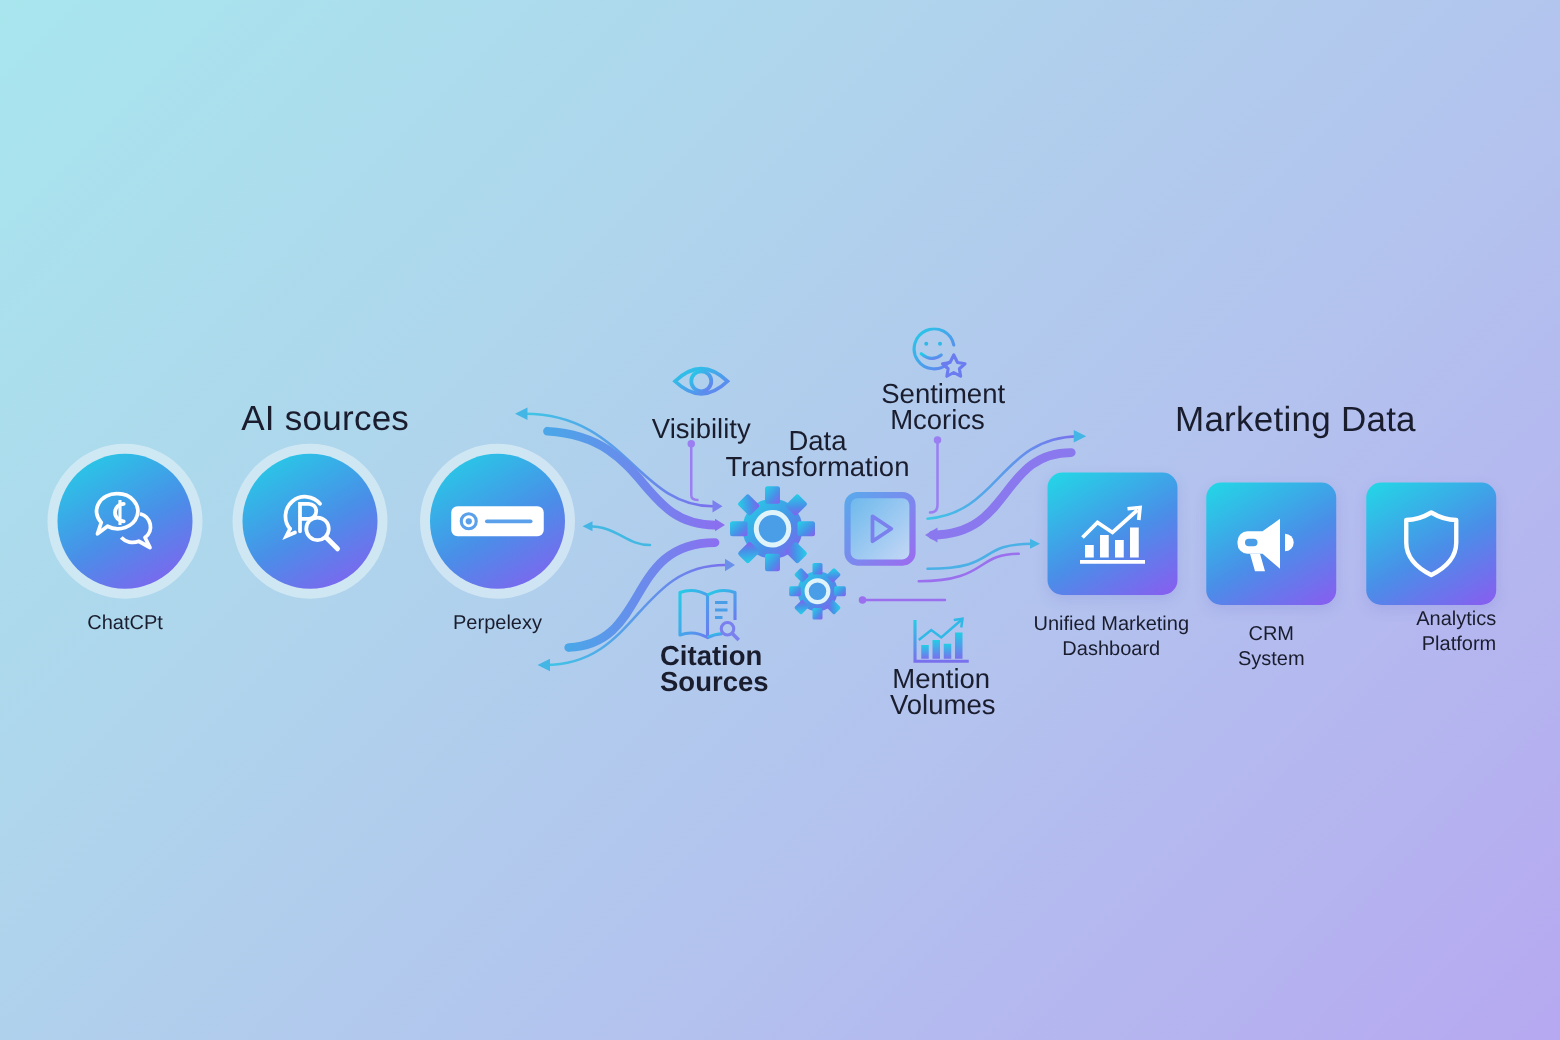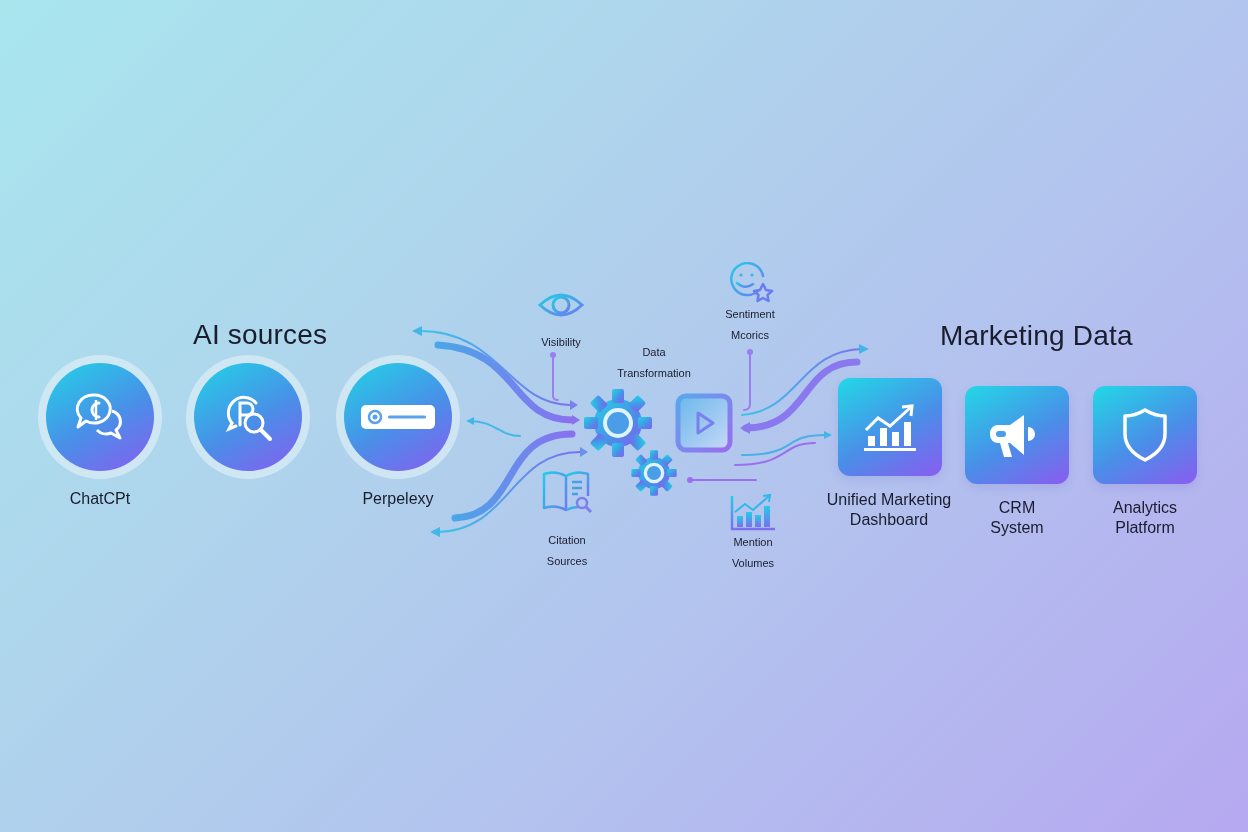--- a/index.html
+++ b/index.html
@@ -5,21 +5,21 @@
   html, body { margin: 0; padding: 0; }
   body {
     width: 1248px; height: 832px; overflow: hidden; position: relative;
     background: linear-gradient(135deg, #a8e6ee 0%, #afd4ec 35%, #b3c2ee 65%, #b6a8f1 100%);
     font-family: "Liberation Sans", "DejaVu Sans", sans-serif;
     color: #1a1d2e;
   }
   .abs { position: absolute; }
   .section-title { font-size: 28px; font-weight: 400; letter-spacing: 0.2px; }
   .label { font-size: 16px; text-align: center; line-height: 20px; white-space: pre-line; }
-  .label-sm { font-size: 11px; text-align: center; line-height: 21px; white-space: pre-line; }
+  .label-sm { font-size: 22px; text-align: center; line-height: 21px; white-space: pre-line; }
 
   .ring { width: 124px; height: 124px; border-radius: 50%; background: rgba(225,240,248,0.65);
           display: flex; align-items: center; justify-content: center; }
   .circle { width: 108px; height: 108px; border-radius: 50%;
             background: linear-gradient(150deg, #22d3e6 0%, #4a8ee8 55%, #8a5cf0 100%);
             display: flex; align-items: center; justify-content: center; }
   .tile { width: 104px; height: 98px; border-radius: 12px;
           background: linear-gradient(150deg, #22d8e6 0%, #4a8ee8 55%, #8a5cf0 100%);
           display: flex; align-items: center; justify-content: center;
           box-shadow: 0 4px 10px rgba(90,90,200,0.15); }
@@ -211,21 +211,21 @@
           <stop offset="1" stop-color="#6a7cf0"></stop>
         </linearGradient>
       </defs>
     <path d="M4,4 L4,38 Q15,34 26,40 L26,6 Q15,0 4,4z" stroke="url(#bg2)"></path>
     <path d="M26,6 Q37,0 48,4 L48,26" stroke="url(#bg2)"></path>
     <path d="M26,40 Q32,37 38,37" stroke="url(#bg2)"></path>
     <path d="M32,12 L42,12 M32,18 L42,18 M32,24 L38,24" stroke="#4a9ee8"></path>
     <circle cx="42" cy="33" r="5" stroke="#7a80ee"></circle>
     <path d="M46,37 L51,42" stroke="#7a80ee" stroke-width="3"></path>
   </svg>
-  <div class="label-sm" style="margin-top:16px;">Citation
+  <div class="label-sm" style="margin-top:0px;font-weight:bold;">Citation
 Sources</div>
 </div>
 
 <div class="abs" style="left:712px;top:492px;width:82px;text-align:center;">
   <svg width="48" height="40" viewBox="0 0 48 40" style="margin:0 auto;" fill="none">
     <defs>
         <linearGradient id="mg" x1="0" y1="0" x2="0" y2="1">
           <stop offset="0" stop-color="#22cde6"></stop>
           <stop offset="1" stop-color="#7a70ee"></stop>
         </linearGradient>
@@ -272,15 +272,15 @@
   <div class="label" style="margin-top:14px;">CRM
 System</div>
 </div>
 
 <div class="abs" style="left:1093px;top:386px;width:104px;">
   <div class="tile">
     <svg width="48" height="58" viewBox="0 0 48 58" fill="none" stroke="#fff" stroke-width="3.5" stroke-linejoin="round">
       <path d="M24,4 Q34,10 44,10 L44,28 Q44,44 24,54 Q4,44 4,28 L4,10 Q14,10 24,4z"></path>
     </svg>
   </div>
-  <div class="label" style="margin-top:14px;">Analytics
+  <div class="label" style="margin-top:2px;text-align:right;">Analytics
 Platform</div>
 </div>
 
 </body></html>

